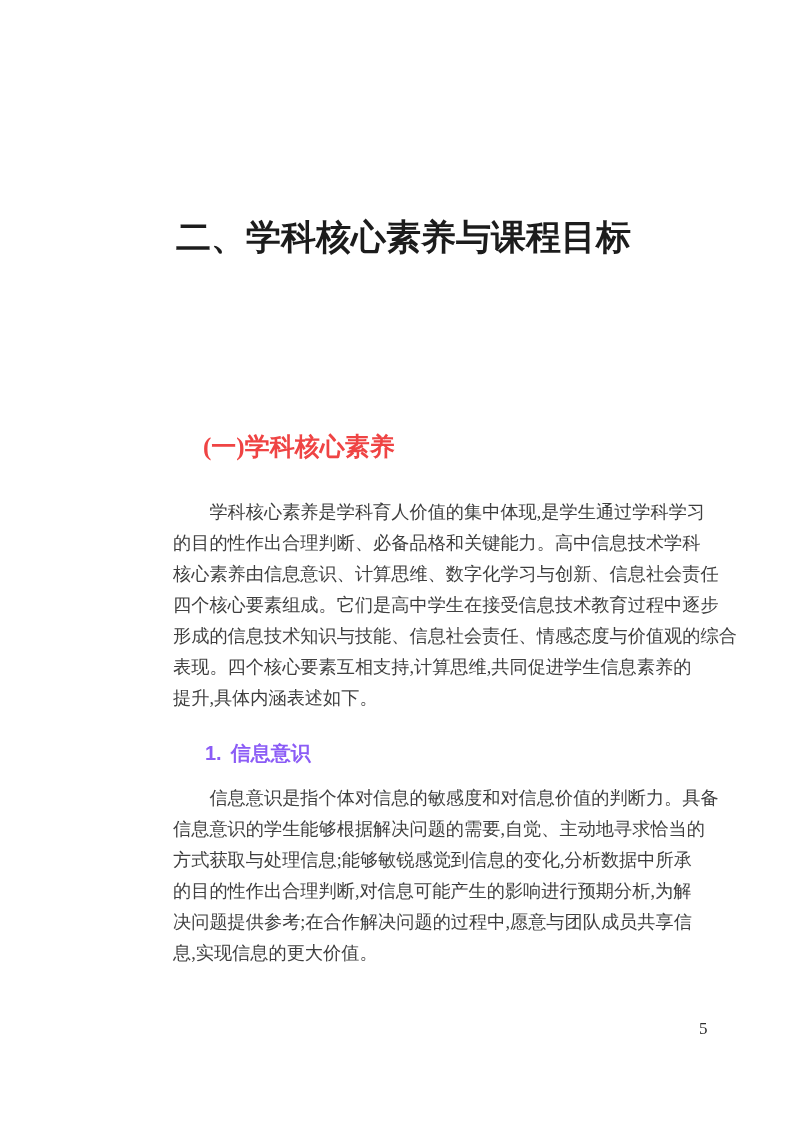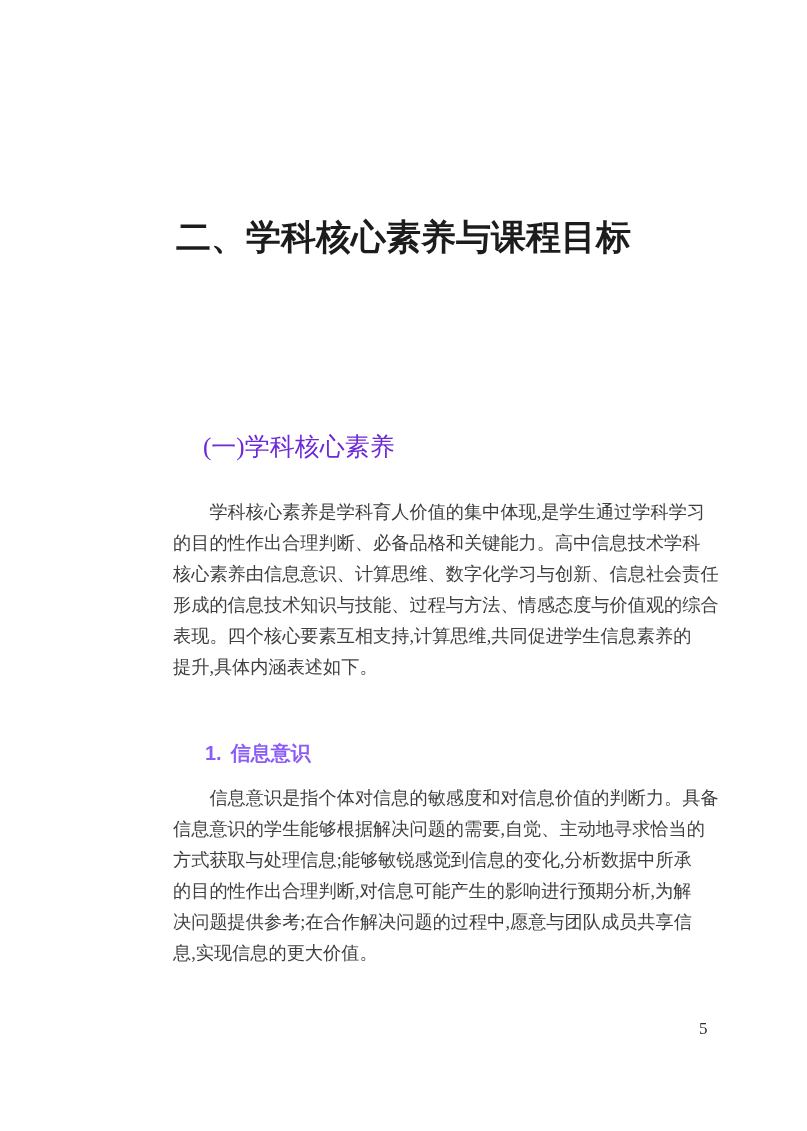--- a/index.html
+++ b/index.html
@@ -29,22 +29,22 @@
     font-family: "Liberation Serif", "DejaVu Serif", serif;
     white-space: nowrap;
   }
   .section-heading {
     position: absolute;
     left: 170px;
     top: 432px;
     margin: 0;
     font-size: 25px;
     line-height: 30px;
-    font-weight: normal;
-    color: #6d28d9;
+    font-weight: bold;
+    color: #ef4444;
     font-family: "Liberation Serif", "DejaVu Serif", serif;
     white-space: nowrap;
   }
   .paragraph {
     position: absolute;
     left: 140px;
     width: 548px;
     font-size: 18.2px;
     line-height: 31px;
     color: #3f3f3f;
@@ -92,21 +92,22 @@
 <div class="page">
 
   <h1 class="chapter-title">二、学科核心素养与课程目标</h1>
 
   <h2 class="section-heading">(一)学科核心素养</h2>
 
   <div class="paragraph intro">
       <div class="text-line">学科核心素养是学科育人价值的集中体现,是学生通过学科学习</div>
       <div class="text-line">的目的性作出合理判断、必备品格和关键能力。高中信息技术学科</div>
       <div class="text-line">核心素养由信息意识、计算思维、数字化学习与创新、信息社会责任</div>
-      <div class="text-line">形成的信息技术知识与技能、过程与方法、情感态度与价值观的综合</div>
+      <div class="text-line">四个核心要素组成。它们是高中学生在接受信息技术教育过程中逐步</div>
+      <div class="text-line">形成的信息技术知识与技能、信息社会责任、情感态度与价值观的综合</div>
       <div class="text-line">表现。四个核心要素互相支持,计算思维,共同促进学生信息素养的</div>
       <div class="text-line">提升,具体内涵表述如下。</div>
     </div>
 
   <h3 class="subsection-heading">
     <span class="num">1.</span><span>信息意识</span>
   </h3>
 
   <div class="paragraph body2">
       <div class="text-line">信息意识是指个体对信息的敏感度和对信息价值的判断力。具备</div>

